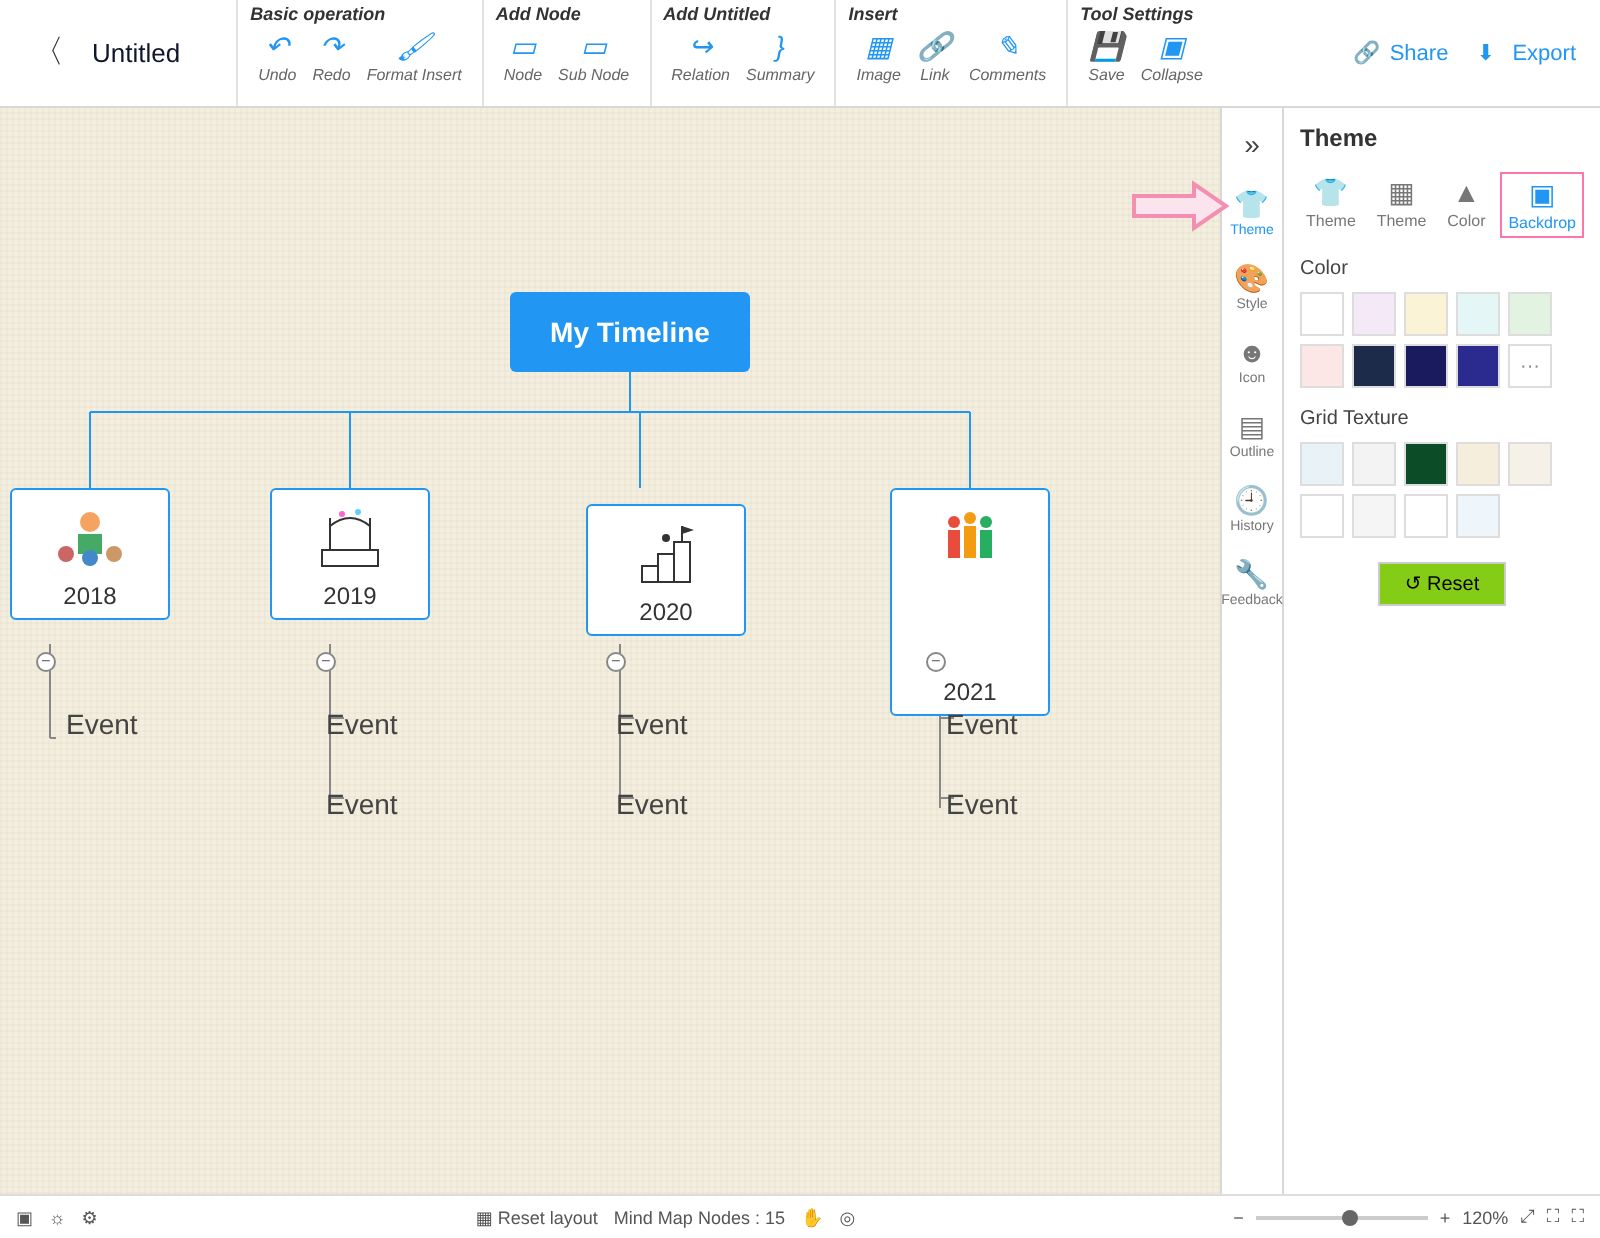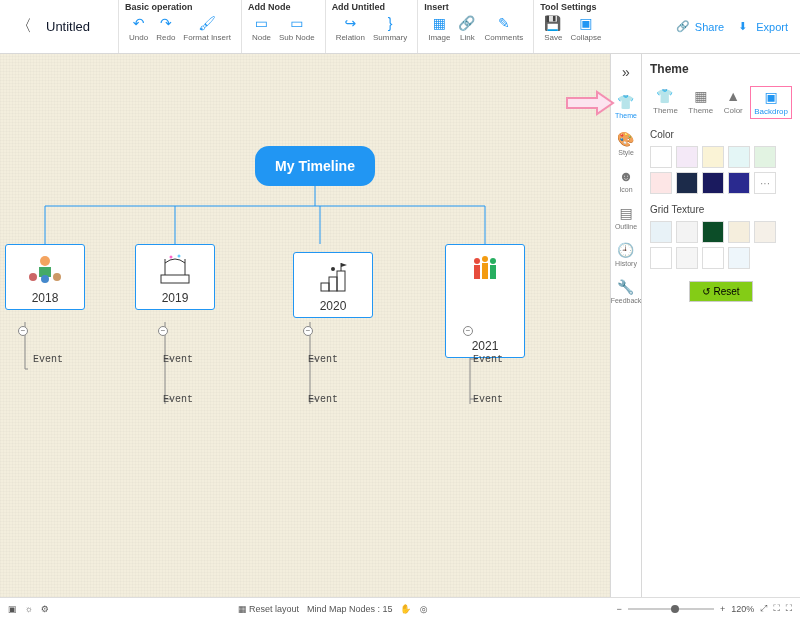--- a/index.html
+++ b/index.html
@@ -3,38 +3,38 @@
 <meta charset="utf-8">
 <style>
 * { box-sizing: border-box; margin: 0; padding: 0; font-family: Arial, sans-serif; }
 body { width: 800px; height: 619px; overflow: hidden; position: relative; background: #fff; }
 
 
 .topbar { display: flex; height: 54px; border-bottom: 1px solid #d8d8d8; background: #fff; font-size: 9px; color: #555; position: relative; z-index: 10; }
 .topbar-left { display: flex; align-items: center; padding: 0 10px; }
 .back-arrow { font-size: 16px; color: #333; padding: 6px; cursor: pointer; }
 .doc-title { font-size: 13px; color: #0f172a; margin-left: 8px; }
-.topbar-groups { display: flex; margin-left: 18px; }
+.topbar-groups { display: flex; margin-left: 18px; font-style: italic; }
 .tgroup { border-left: 1px solid #e2e2e2; padding: 2px 6px 0 6px; }
 .tgroup-title { font-size: 9px; color: #333; font-weight: bold; margin-bottom: 2px; }
 .tgroup-items { display: flex; }
 .titem { display: flex; flex-direction: column; align-items: center; padding: 0 4px; cursor: pointer; }
 .titem .ico { width: 18px; height: 18px; display: flex; align-items: center; justify-content: center; color: #2196f3; font-size: 14px; }
 .titem .lbl { font-size: 8px; color: #666; margin-top: 1px; white-space: nowrap; }
 .topbar-right { margin-left: auto; display: flex; align-items: center; padding-right: 12px; gap: 14px; }
 .share-btn, .export-btn { display: flex; align-items: center; gap: 4px; font-size: 11px; color: #2196f3; cursor: pointer; }
 .share-btn .ic, .export-btn .ic { width: 14px; height: 14px; }
 
 
 .canvas { position: absolute; top: 54px; left: 0; right: 190px; bottom: 22px; background: #f3eedd; background-image: repeating-linear-gradient(0deg, rgba(0,0,0,.02) 0 1px, transparent 1px 3px), repeating-linear-gradient(90deg, rgba(0,0,0,.02) 0 1px, transparent 1px 3px); }
-.root-node { position: absolute; left: 255px; top: 92px; width: 120px; height: 40px; background: #2196f3; color: #fff; display: flex; align-items: center; justify-content: center; font-size: 14px; font-weight: bold; border-radius: 14px; }
+.root-node { position: absolute; left: 255px; top: 92px; width: 120px; height: 40px; background: #2196f3; color: #fff; display: flex; align-items: center; justify-content: center; font-size: 14px; font-weight: bold; border-radius: 3px; }
 .year-node { position: absolute; width: 80px; border: 1px solid #2196f3; border-radius: 3px; background: #fff; display: flex; flex-direction: column; align-items: center; padding: 6px 4px 4px 4px; }
 .year-node .picto { width: 44px; height: 36px; display: flex; align-items: center; justify-content: center; }
 .year-node .yr { font-size: 12px; color: #333; margin-top: 4px; }
-.event-label { position: absolute; font-size: 10px; color: #444; font-family: Liberation Mono, monospace; }
+.event-label { position: absolute; font-size: 14px; color: #444; }
 svg.wires { position: absolute; top: 0; left: 0; width: 100%; height: 100%; pointer-events: none; }
 .collapse-dot { position: absolute; width: 10px; height: 10px; border: 1px solid #888; border-radius: 50%; background: #fff; font-size: 8px; line-height: 8px; text-align: center; color: #666; cursor: pointer; }
 
 
 .rail { position: absolute; top: 54px; right: 158px; bottom: 22px; width: 32px; border-left: 1px solid #d8d8d8; border-right: 1px solid #d8d8d8; background: #fff; display: flex; flex-direction: column; align-items: center; padding-top: 6px; gap: 4px; }
 .rail .collapse { font-size: 14px; color: #444; cursor: pointer; padding: 4px; }
 .rail-item { width: 100%; display: flex; flex-direction: column; align-items: center; padding: 6px 0; cursor: pointer; font-size: 7px; color: #777; }
 .rail-item.active { color: #2196f3; }
 .rail-item .ric { font-size: 14px; margin-bottom: 2px; }
 

